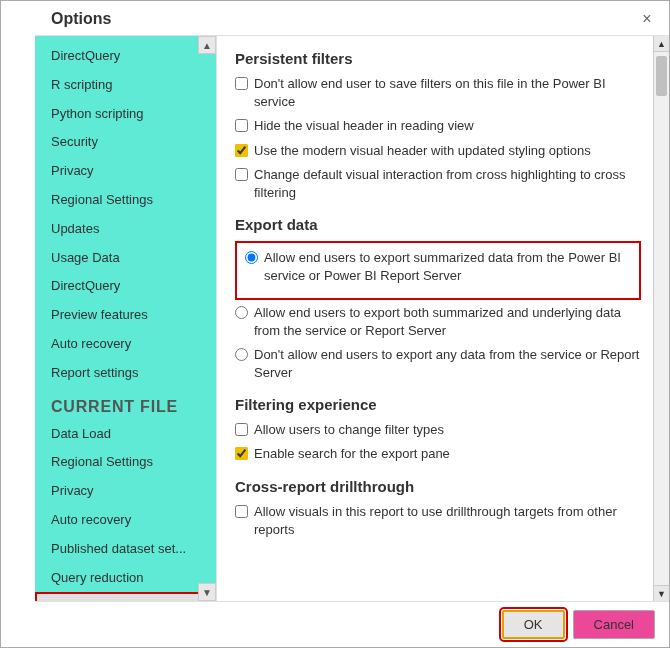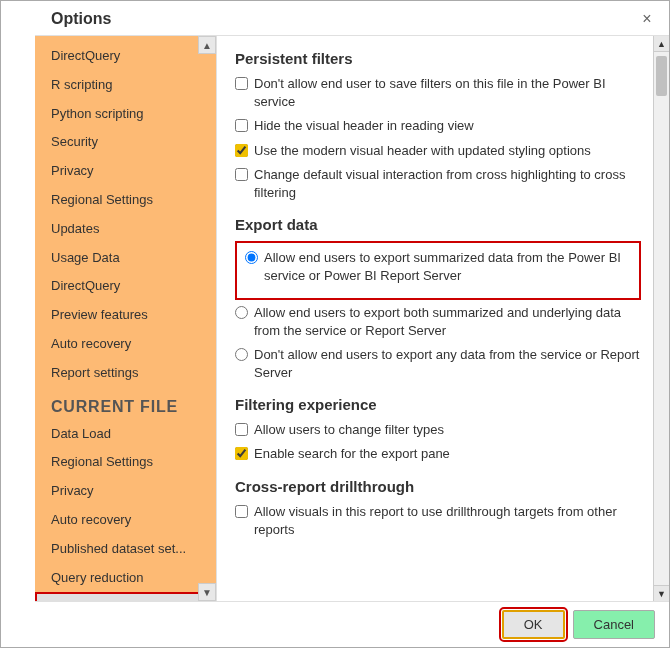--- a/index.html
+++ b/index.html
@@ -51,21 +51,21 @@
     }
     .dialog-body {
       display: flex;
       flex: 1;
       overflow: hidden;
     }
     
     .sidebar {
       width: 182px;
       min-width: 182px;
-      background: #fdba74;
+      background: #5eead4;
       border-right: 1px solid #e0e0e0;
       overflow-y: auto;
       padding: 6px 0;
       position: relative;
     }
     .sidebar-item {
       padding: 4px 12px 4px 16px;
       cursor: pointer;
       color: #333;
       font-size: 13px;
@@ -158,21 +158,21 @@
     }
     .btn-ok {
       background: #e5e5e5;
       border: 2px solid #e0a000;
       color: #333;
       font-weight: 400;
       outline: 2px solid #c00;
       outline-offset: 1px;
     }
     .btn-cancel {
-      background: #86efac;
+      background: #ec4899;
       border: 1px solid #aaa;
       color: #333;
     }
   </style>
 </head>
 <body>
 
 <div class="dialog">
 
   <div class="dialog-titlebar">

